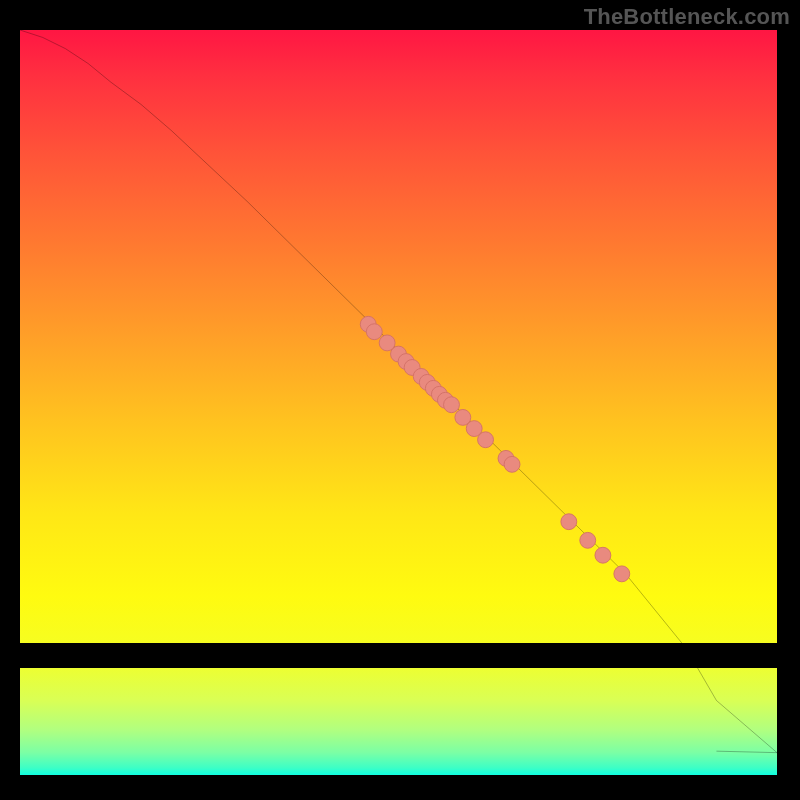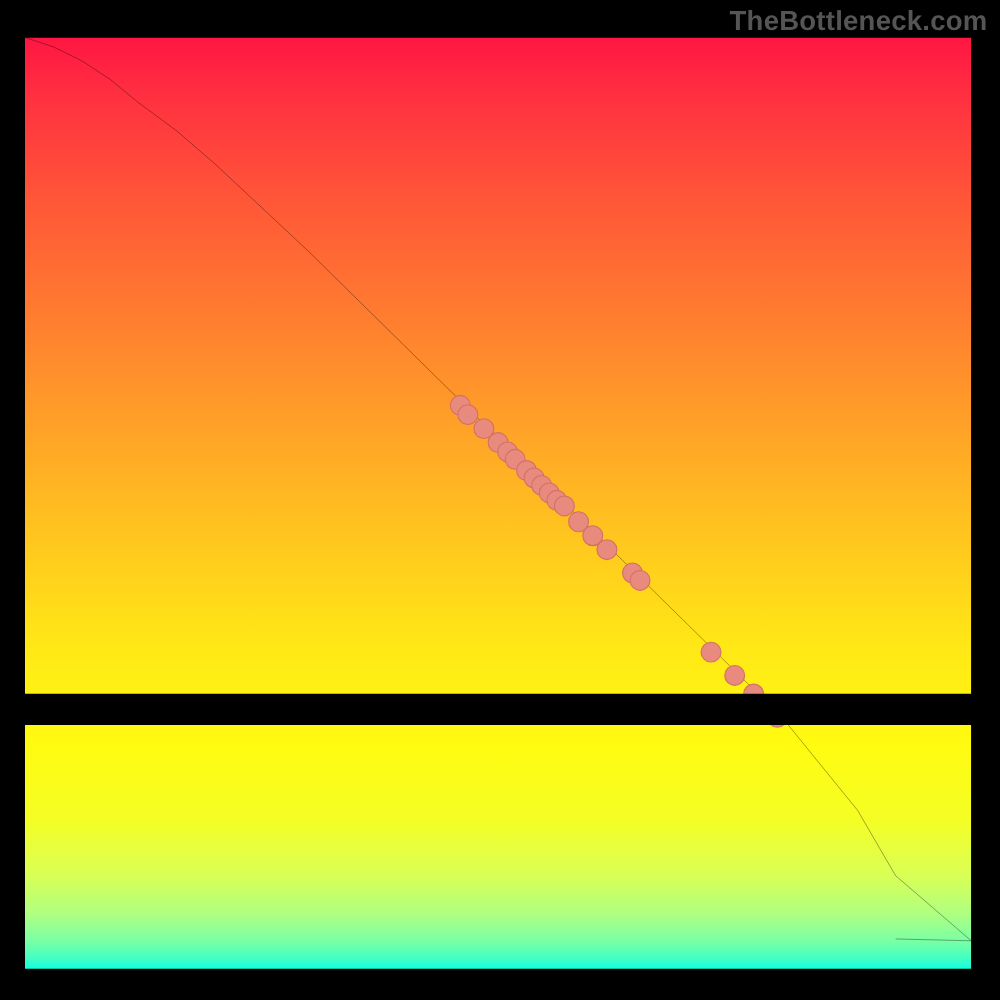--- a/index.html
+++ b/index.html
@@ -7,21 +7,21 @@
     padding: 0;
     width: 800px;
     height: 800px;
     overflow: hidden;
     background: #000;
     font-family: Arial, Helvetica, sans-serif;
   }
   .stage {
     position: relative;
     width: 800px;
-    height: 580px;
+    height: 668px;
     background: #000;
   }
   .watermark {
     position: absolute;
     top: 4px;
     right: 10px;
     color: #555;
     font-size: 22px;
     font-weight: 600;
     letter-spacing: 0.2px;

